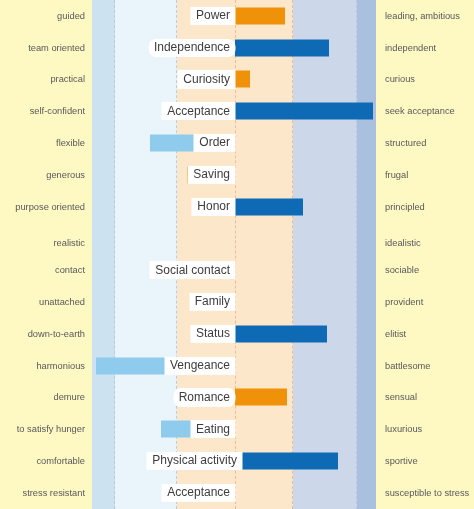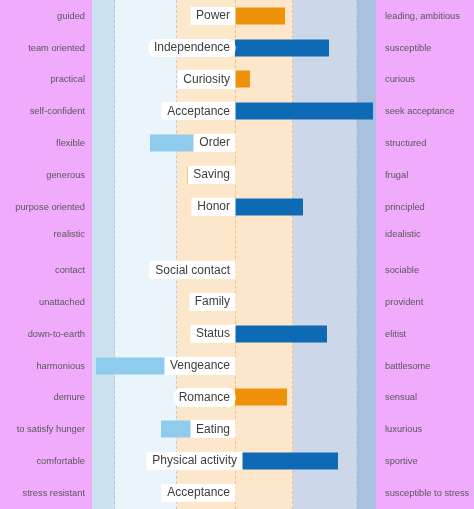--- a/index.html
+++ b/index.html
@@ -6,21 +6,21 @@
   html,body{margin:0;padding:0;}
   body{
     width:474px;height:509px;
     background:#ffffff;
     font-family:"Liberation Sans", sans-serif;
     overflow:hidden;
   }
   #chart-root{
     position:relative;
     width:474px;height:509px;
-    background:#f0abfc;
+    background:#fef9c3;
   }
 
   
   .bands{position:absolute;top:0;left:0;width:474px;height:509px;}
   .band{position:absolute;top:0;height:509px;}
   .gridline{position:absolute;top:0;height:509px;width:0;
             border-left:1px dashed #b9c6d4;opacity:.85;}
   .gridline.on-orange{border-left-color:#e8b98a;}
 
   
@@ -77,21 +77,21 @@
       <div class="row" style="top: 0px;">
         <div class="lbl-left">guided</div>
         <div class="lbl-right">leading, ambitious</div>
         <div class="track">
           <div class="bar orange-r" style="width: 50px; left: 143px;"></div>
           <div class="cap" style="right: 141px;">Power</div>
         </div>
       </div>
       <div class="row" style="top: 31.8px;">
         <div class="lbl-left">team oriented</div>
-        <div class="lbl-right">susceptible</div>
+        <div class="lbl-right">independent</div>
         <div class="track">
           <div class="bar blue-r" style="width: 94px; left: 143px;"></div>
           <div class="cap" style="right: 141px; border-radius: 7px;">Independence</div>
         </div>
       </div>
       <div class="row" style="top: 63.6px;">
         <div class="lbl-left">practical</div>
         <div class="lbl-right">curious</div>
         <div class="track">
           <div class="bar orange-r" style="width: 15px; left: 143px;"></div>
@@ -123,21 +123,21 @@
         </div>
       </div>
       <div class="row" style="top: 190.8px;">
         <div class="lbl-left">purpose oriented</div>
         <div class="lbl-right">principled</div>
         <div class="track">
           <div class="bar blue-r" style="width: 68px; left: 143px;"></div>
           <div class="cap" style="right: 141px;">Honor</div>
         </div>
       </div>
-      <div class="row" style="top: 218px;">
+      <div class="row" style="top: 227px;">
         <div class="lbl-left">realistic</div>
         <div class="lbl-right">idealistic</div>
       </div>
       <div class="row" style="top: 254.4px;">
         <div class="lbl-left">contact</div>
         <div class="lbl-right">sociable</div>
         <div class="track">
           <div class="bar lblue-l" style="width: 66px; left: 77px;"></div>
           <div class="cap" style="right: 141px;">Social contact</div>
         </div>

